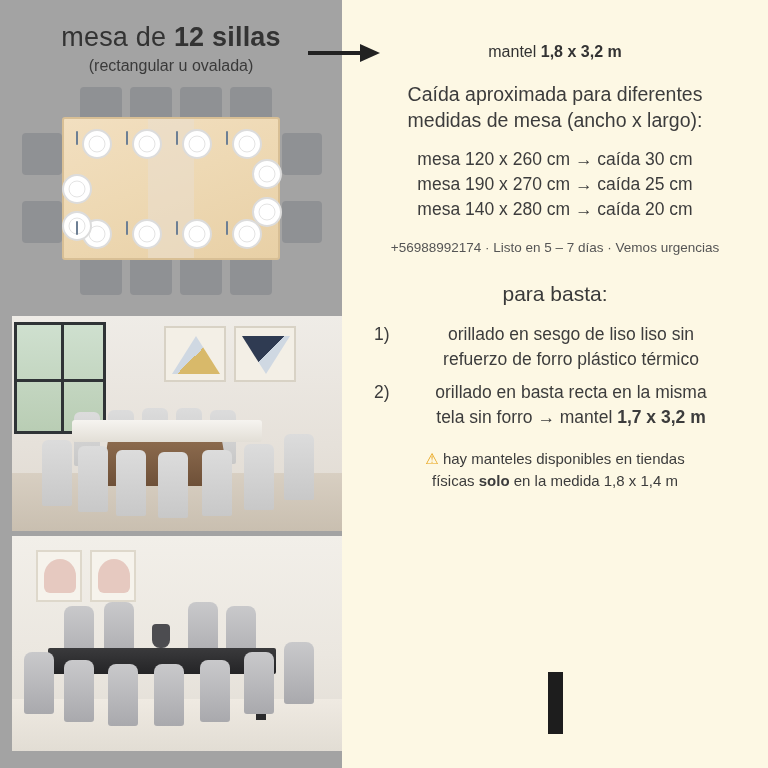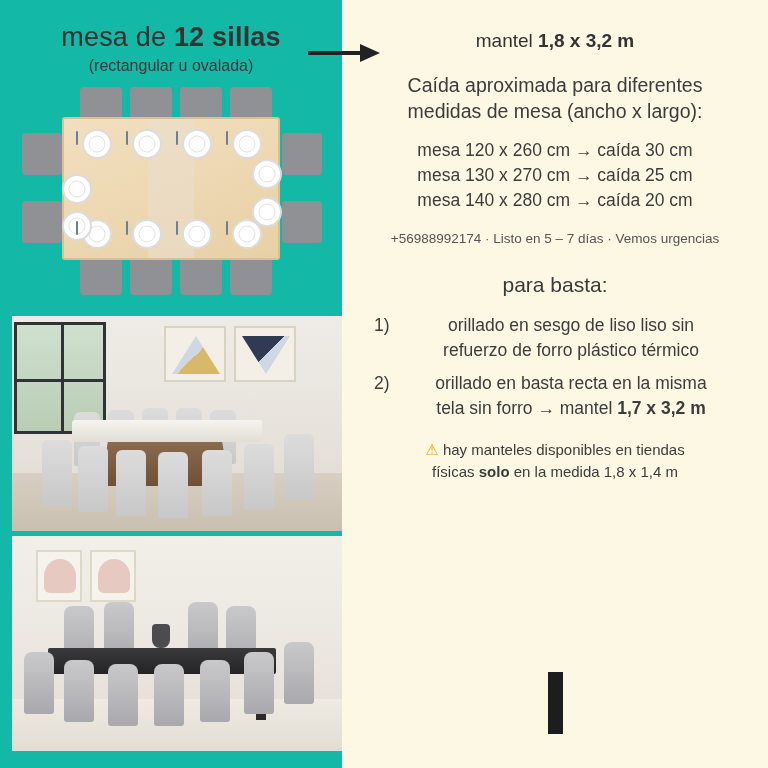--- a/index.html
+++ b/index.html
@@ -11,21 +11,21 @@
   }
   #page {
     position: relative;
     width: 768px; height: 768px;
     display: flex;
   }
   
   .left {
     width: 342px;
     height: 768px;
-    background: #14b8a6;
+    background: #a3a3a3;
     position: relative;
   }
   .left-header {
     padding: 22px 10px 4px 10px;
     text-align: center;
   }
   .title-line1 {
     font-size: 27px;
     color: #333333;
     letter-spacing: .2px;
@@ -193,22 +193,22 @@
   .right {
     width: 426px;
     height: 768px;
     background: #fdf8e4;
     padding: 26px 14px 10px 14px;
     text-align: center;
     color: #333333;
     position: relative;
   }
   .r-title {
-    font-size: 19px;
-    margin-top: 4px;
+    font-size: 16px;
+    margin-top: 17px;
     text-align: center;
   }
   .r-title b { font-weight: bold; }
   .r-sub {
     font-size: 19.5px;
     line-height: 26px;
     margin-top: 20px;
     color: #3c3c3c;
   }
   .measures {
@@ -404,21 +404,21 @@
       <span>mantel </span><b>1,8 x 3,2 m</b>
     </div>
 
     <div class="r-sub">
       <div>Caída aproximada para diferentes</div>
       <div>medidas de mesa (ancho x largo):</div>
     </div>
 
     <div class="measures">
       <div>mesa 120 x 260 cm → caída 30 cm</div>
-      <div>mesa 130 x 270 cm → caída 25 cm</div>
+      <div>mesa 190 x 270 cm → caída 25 cm</div>
       <div>mesa 140 x 280 cm → caída 20 cm</div>
     </div>
 
     <div class="note">
       <div>+56988992174  ·  Listo en 5 – 7 días  ·  Vemos urgencias</div>
     </div>
 
     <div class="r-h2">
       <div>para basta:</div>
     </div>

